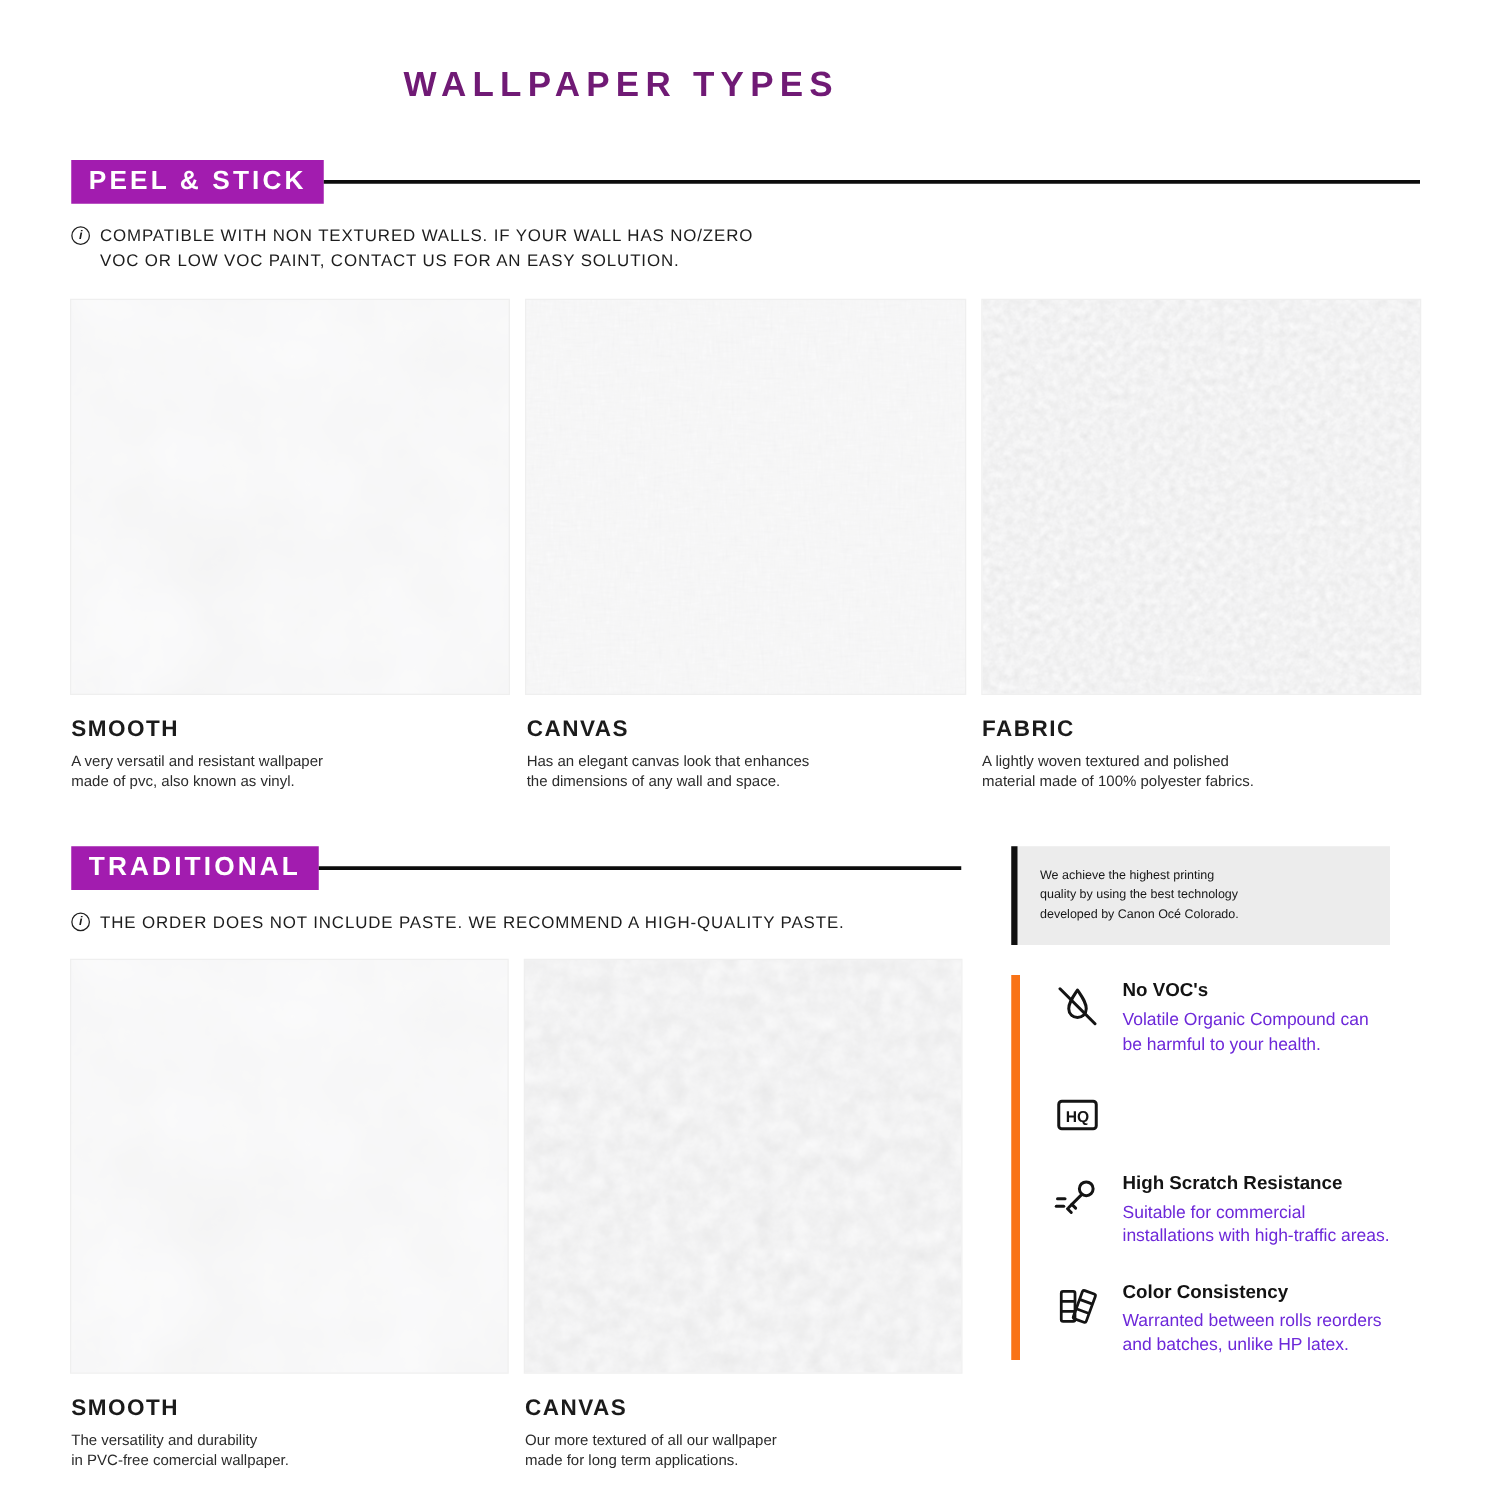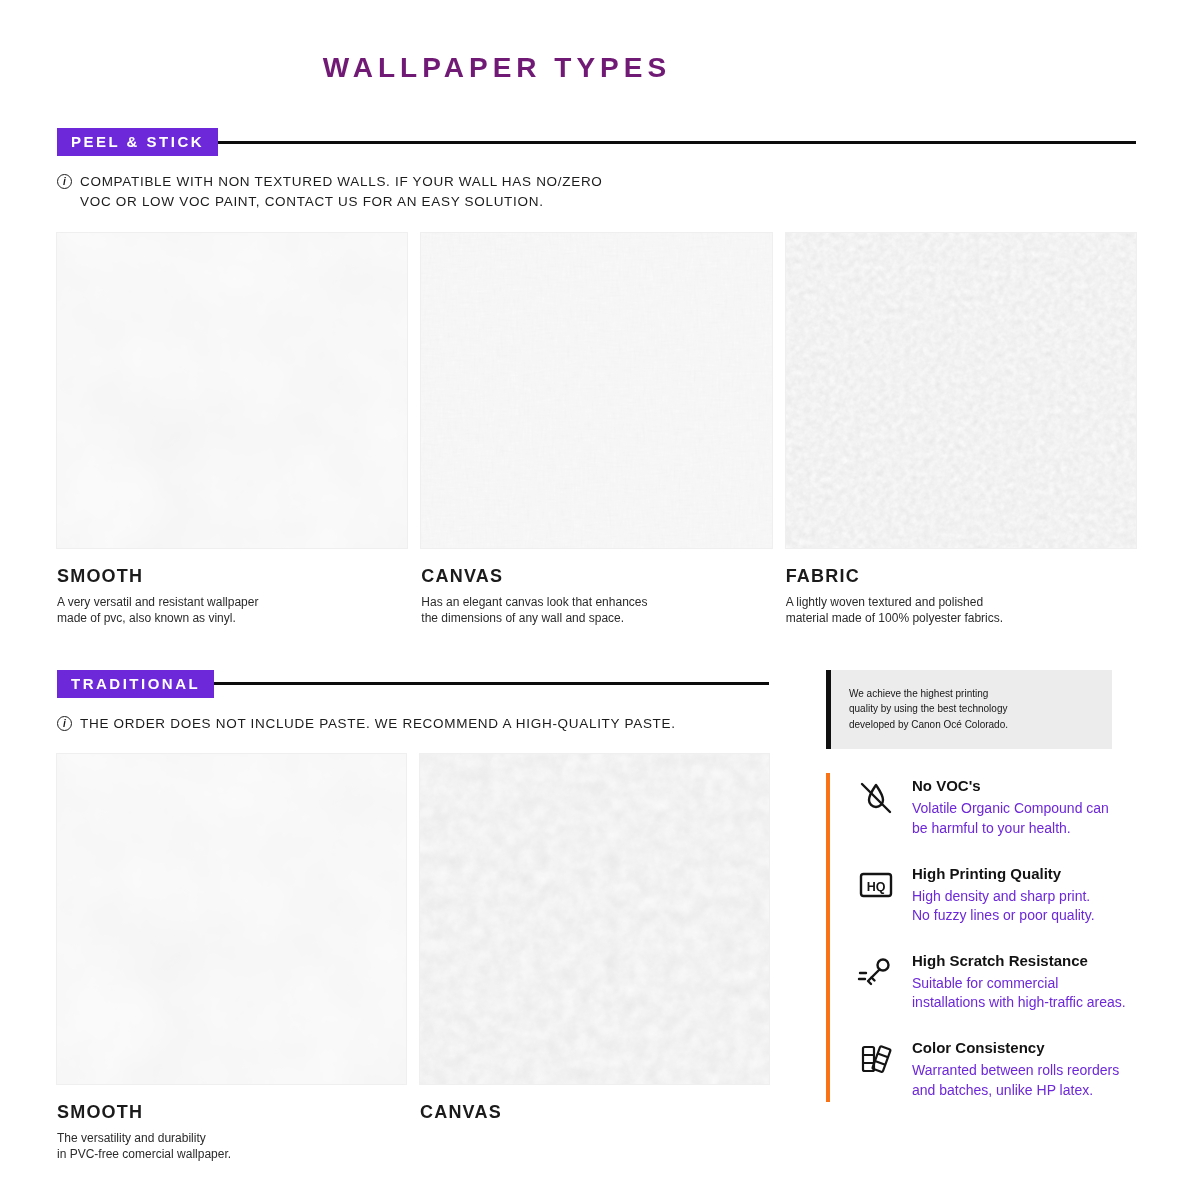--- a/index.html
+++ b/index.html
@@ -6,21 +6,21 @@
   html,body { background:#ffffff; }
   body { font-family:"Liberation Sans", sans-serif; color:#1a1a1a; }
 
   .page { position:relative; width:1200px; height:1200px; background:#fff;
           overflow:hidden; padding:46px 64px 0 57px; }
 
   .page-title { width:880px; text-align:center; font-size:28px; font-weight:700;
                 letter-spacing:5px; color:#701a75; margin:6px 0 44px 0; }
 
   .section-header { display:flex; align-items:center; }
-  .section-label { background:#6d28d9; color:#fff; font-size:15px; font-weight:700;
+  .section-label { background:#a21caf; color:#fff; font-size:21px; font-weight:700;
                    letter-spacing:2.5px; padding:5px 14px 6px; white-space:nowrap;text-align:center; }
   .section-rule { flex:1; height:3px; background:#0c0c0c; }
 
   .note { display:flex; gap:8px; margin-top:16px; align-items:flex-start; }
   .info-icon { flex:0 0 auto; width:15px; height:15px; border:1.5px solid #1f1f1f;
                border-radius:50%; font-size:10px; font-style:italic; font-weight:700;
                display:flex; align-items:center; justify-content:center; margin-top:2px; }
   .note-text { font-size:13.5px; letter-spacing:0.7px; color:#1c1c1c; line-height:1.5;
                white-space:pre-line; }
 
@@ -29,29 +29,29 @@
   .row-2 { grid-template-columns:repeat(2,1fr); }
 
   .swatch-img { width:100%; height:315px; background:#f5f5f5; outline:1px solid #efefef; }
   .tall .swatch-img { height:330px; }
   .swatch-img svg { width:100%; height:100%; display:block; }
   .swatch-name { margin-top:18px; font-size:18px; font-weight:700; letter-spacing:1.2px;
                  color:#1b1b1b; }
   .swatch-desc { margin-top:7px; font-size:12px; line-height:1.35; color:#2b2b2b;
                  white-space:pre-line; }
 
-  .bottom { display:flex; margin-top:44px; align-items:flex-start;gap:17px; }
+  .bottom { display:flex; margin-top:44px; align-items:flex-start; }
   .bottom-left { width:712px; flex:0 0 auto; }
   .bottom-right { flex:1; margin-left:40px; }
 
   .quality-box { background:#ececec; border-left:5px solid #0f0f0f;
                  padding:16px 18px 17px; font-size:10px; line-height:1.55;
                  color:#161616; margin-right:24px; white-space:pre-line; }
 
-  .features { margin-top:24px; border-left:4px solid #f97316; padding:4px 0 2px 0; }
+  .features { margin-top:24px; border-left:7px solid #f97316; padding:4px 0 2px 0; }
   .feature { display:flex; gap:16px; padding-left:26px; margin-bottom:26px;
              align-items:flex-start; }
   .feature:last-child { margin-bottom:0; }
   .feature-icon { flex:0 0 auto; width:40px; height:40px; display:block; }
   .feature-icon svg { width:100%; height:100%; display:block; }
   .feature-title { font-size:15px; font-weight:700; color:#131313; margin-bottom:5px; }
   .feature-desc { font-size:14px; line-height:1.4; color:#6d28d9; white-space:pre-line; }
 </style>
 </head>
 <body>
@@ -188,20 +188,22 @@
         </figure>
 
         <figure class="swatch tall">
           <div class="swatch-img">
             <svg preserveAspectRatio="none">
                 <rect width="100%" height="100%" filter="url(#texRough)"></rect>
               </svg>
           </div>
           <figcaption>
             <div class="swatch-name">CANVAS</div>
+            <p class="swatch-desc">Our more textured of all our wallpaper
+made for long term applications.</p>
           </figcaption>
         </figure>
 
       </div>
     </section>
 
     <aside class="bottom-right">
 
       <div class="quality-box">We achieve the highest printing
 quality by using the best technology
@@ -223,25 +225,20 @@
           </div>
         </div>
 
         <div class="feature">
           <span class="feature-icon">
             <svg viewBox="0 0 40 40">
               <rect x="5" y="9" width="30" height="22" rx="2.5" fill="none" stroke="#141414" stroke-width="2.4"></rect>
               <text x="20" y="25.5" text-anchor="middle" font-size="12.5" font-weight="bold" font-family="Liberation Sans, sans-serif" fill="#141414">HQ</text>
             </svg>
           </span>
-          <div class="feature-body">
-            <div class="feature-title">High Printing Quality</div>
-            <p class="feature-desc">High density and sharp print.
-No fuzzy lines or poor quality.</p>
-          </div>
         </div>
 
         <div class="feature">
           <span class="feature-icon">
             <svg viewBox="0 0 40 40" fill="none" stroke="#141414" stroke-width="2.4" stroke-linecap="round" stroke-linejoin="round">
               <circle cx="27" cy="13" r="5.5"></circle>
               <path d="M23.5 17.5 L13 28"></path>
               <path d="M15.5 25.5 l3 3"></path>
               <path d="M12 29 l3 3"></path>
               <path d="M4 21 h6"></path>

